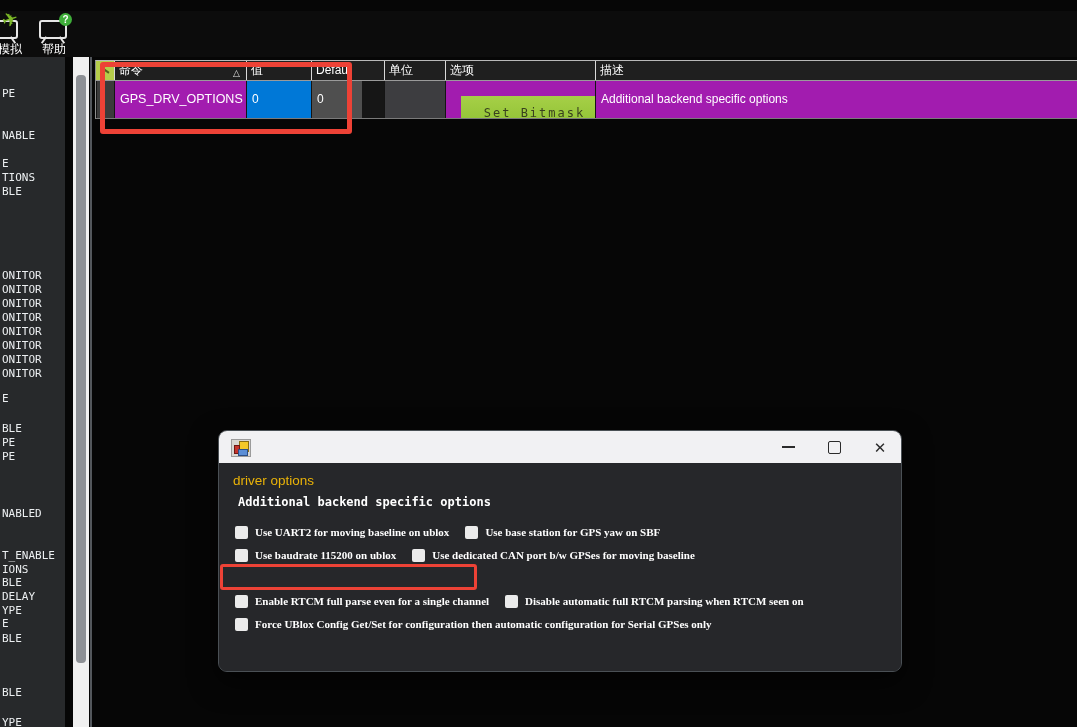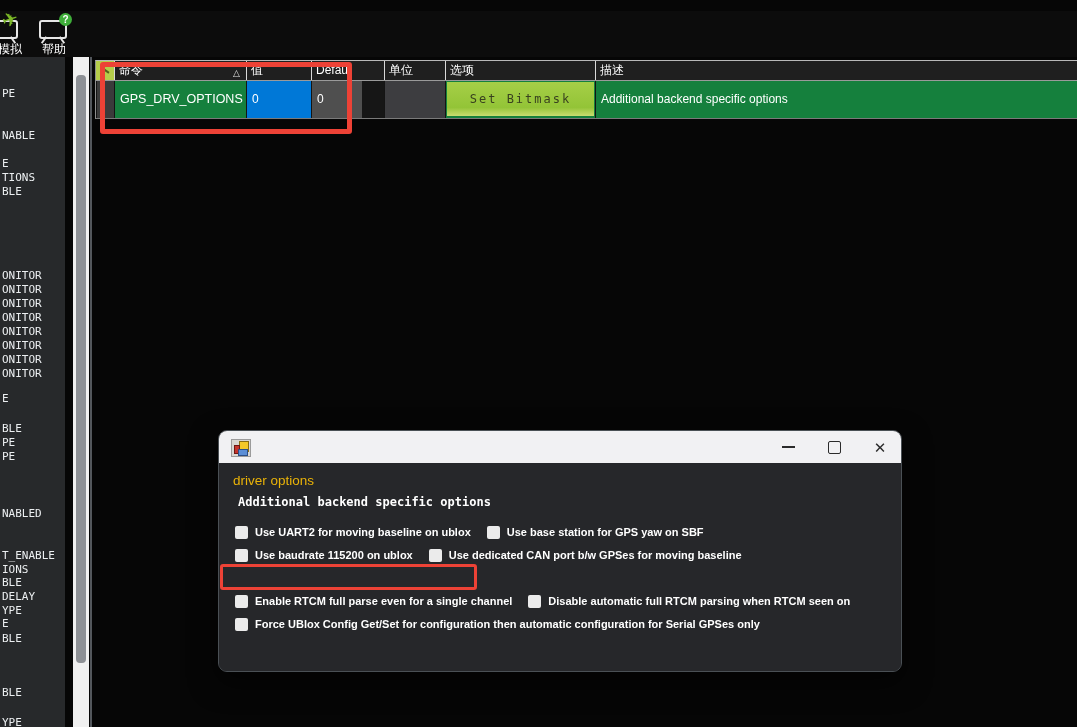--- a/index.html
+++ b/index.html
@@ -33,28 +33,28 @@
   #sb-sep{position:absolute;left:90px;top:57px;width:2px;height:670px;background:#53575c;}
 
   
   #grid{position:absolute;left:95px;top:60px;right:0;border-top:1px solid #b9b9b9;border-left:1px solid #8f8f8f;}
   .hdr-row{display:flex;height:19px;background:#1f1f1f;border-bottom:1px solid #9a9a9a;}
   .hdr-cell{box-sizing:border-box;border-left:1px solid #d8d8d8;color:#fff;font-size:12px;line-height:18px;
             padding-left:4px;white-space:nowrap;overflow:hidden;position:relative;}
   .hdr-cell:first-child{border-left:none;}
   .sortglyph{position:absolute;right:6px;top:3px;font-size:9px;color:#e0e0e0;}
   .data-row{display:flex;height:37px;border-bottom:1px solid #7a7a7a;}
-  .cell{box-sizing:border-box;border-left:1px solid #141414;background:#15803d;color:#fff;font-size:12px;
+  .cell{box-sizing:border-box;border-left:1px solid #141414;background:#a21caf;color:#fff;font-size:12px;
         line-height:36px;padding-left:5px;white-space:nowrap;overflow:hidden;}
   .c-rowhdr{width:18px;padding:0;}
   .c-cmd{width:132px;font-size:12.5px;}
   .c-val{width:65px;}
   .c-def{width:73px;background:linear-gradient(90deg,#4f4f4f 0 50px,#161616 50px);}
   .c-unit{width:61px;background:#3d3d40;}
-  .c-opt{width:150px;padding:0;}
+  .c-opt{width:150px;padding:14px;}
   .c-desc{flex:1;}
   .hc-rowhdr{width:18px;padding:0;}
   .hc-cmd{width:132px;}
   .hc-val{width:65px;}
   .hc-def{width:73px;}
   .hc-unit{width:61px;}
   .hc-opt{width:150px;}
   .hc-desc{flex:1;}
   #selectall{background:#b5cd4a;position:relative;}
   #selectall .diag{position:absolute;left:4px;top:8px;width:10px;height:1.5px;background:#56621c;transform:rotate(35deg);}
@@ -84,21 +84,21 @@
   .glyph-min{width:13px;height:2px;background:#2b2b2b;}
   .glyph-max{width:11px;height:11px;border:1.5px solid #2b2b2b;border-radius:2px;}
   .glyph-close{font-size:15px;color:#2b2b2b;line-height:15px;}
   #dlg-body{position:absolute;left:0;top:32px;width:100%;height:210px;background:#26272a;overflow:hidden;}
   #dlg-heading{position:absolute;left:14px;top:10px;color:#eab308;font-size:13.5px;}
   #dlg-subheading{position:absolute;left:19px;top:32px;color:#fff;font-size:12px;font-weight:700;
                   font-family:"DejaVu Sans Mono",monospace;}
   .cb-row{position:absolute;left:16px;height:22px;display:flex;align-items:center;column-gap:16px;white-space:nowrap;}
   .cb-item{display:flex;align-items:center;cursor:pointer;}
   .cb-box{width:13px;height:13px;background:#ebebeb;border-radius:2px;margin-right:7px;flex:none;}
-  .cb-label{color:#fff;font-size:11px;font-weight:700;font-family:Liberation Sans, sans-serif;}
+  .cb-label{color:#fff;font-size:11px;font-weight:700;font-family:Liberation Serif, serif;}
 </style>
 </head>
 <body>
 
 <div id="page">
 
 
   <div id="toolbar">
     <div class="tb-item" style="left:-12px;width:44px;">
       <div class="monitor" style="left:2px;top:6px;"></div>

